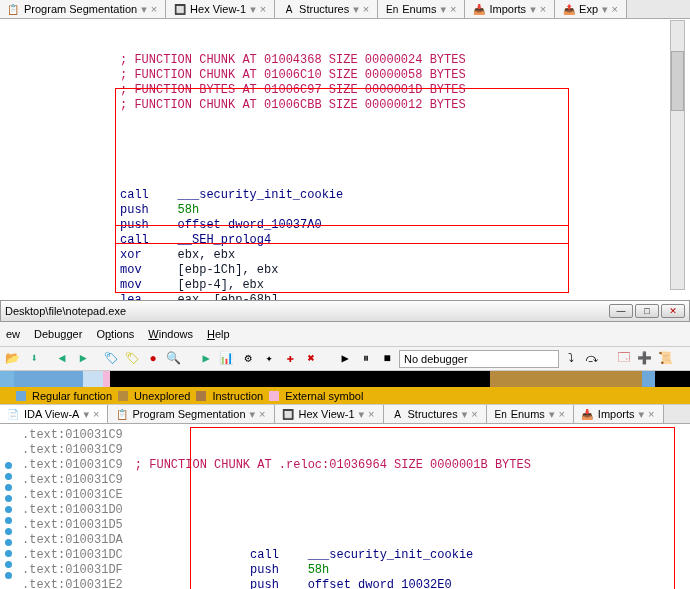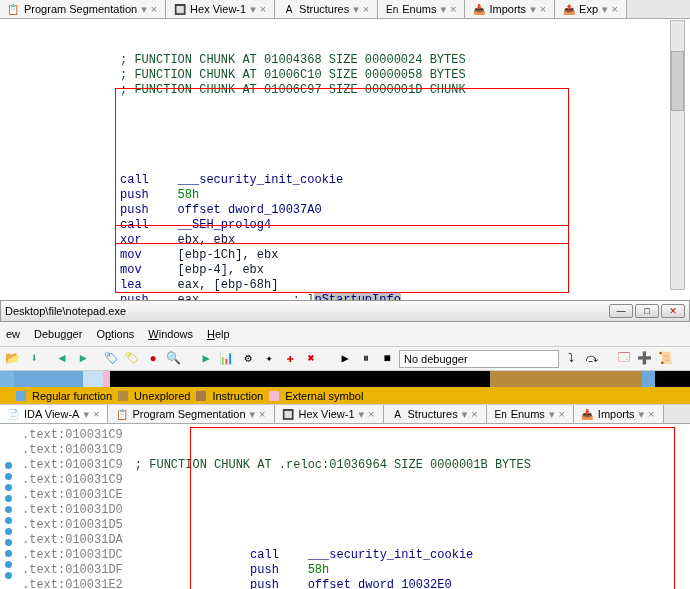--- a/index.html
+++ b/index.html
@@ -43,21 +43,21 @@
   line-height: 15px;
   padding: 4px 0;
   white-space: pre;
   background: #fff;
 }
 .line { display: block; }
 .mnem { color: #000080; font-weight: normal; }
 .op-imm { color: #008000; }
 .op-name { color: #000080; }
 .op-reg { color: #0f172a; }
-.comment { color: #14532d; }
+.comment { color: #be185d; }
 .red-box {
   border: 1px solid red;
   position: absolute;
 }
 .hilite { background: #c0c0c0; color: #000080; }
 .panel-top {
   position: relative;
   height: 300px;
 }
 .panel-bottom {
@@ -217,21 +217,21 @@
       </div>
       <div class="tab">
         <span class="tab-icon">📤</span>
         <span>Exp</span> 
         <span style="color:#888">▾</span> 
         <span style="color:#888">×</span>
       </div>
     </div>
 
   <div class="disasm" style="padding-left:120px">
-    <div id="chunks"><span class="line comment">; FUNCTION CHUNK AT 01004368 SIZE 00000024 BYTES</span><span class="line comment">; FUNCTION CHUNK AT 01006C10 SIZE 00000058 BYTES</span><span class="line comment">; FUNCTION CHUNK AT 01006C97 SIZE 0000001D CHUNK</span></div>
+    <div id="chunks"><span class="line comment">; FUNCTION CHUNK AT 01004368 SIZE 00000024 BYTES</span><span class="line comment">; FUNCTION CHUNK AT 01006C10 SIZE 00000058 BYTES</span><span class="line comment">; FUNCTION BYTES AT 01006C97 SIZE 0000001D BYTES</span><span class="line comment">; FUNCTION CHUNK AT 01006CBB SIZE 00000012 BYTES</span></div>
     <div class="line">&nbsp;</div>
     <div id="asm1"><span class="line"><span class="mnem">call    </span><span class="op-name">___security_init_cookie</span></span><span class="line"><span class="mnem">push    </span><span class="op-imm">58h</span></span><span class="line"><span class="mnem">push    </span><span class="op-name">offset dword_10037A0</span></span><span class="line"><span class="mnem">call    </span><span class="op-name">__SEH_prolog4</span></span><span class="line"><span class="mnem">xor     </span><span class="op-reg">ebx, ebx</span></span><span class="line"><span class="mnem">mov     </span><span class="op-reg">[ebp-1Ch], ebx</span></span><span class="line"><span class="mnem">mov     </span><span class="op-reg">[ebp-4], ebx</span></span><span class="line"><span class="mnem">lea     </span><span class="op-reg">eax, [ebp-68h]</span></span><span class="line"><span class="mnem">push    </span><span class="op-reg">eax</span><span class="comment">             ; l</span><span class="hilite">pStartupInfo</span></span><span class="line"><span class="mnem">call    </span><span class="op-name">ds:</span><span class="op-name" style="text-decoration:underline">__imp__GetStartupInfoA@4</span><span class="comment"> ; GetStartupInfoA(x)</span></span><span class="line"><span class="mnem">mov     </span><span class="op-reg">dword ptr [ebp-</span><span class="op-imm">4</span><span class="op-reg">], </span><span class="op-imm">0FFFFFFFEh</span></span></div>
   </div>
 
   <div class="red-box" style="left:115px; top:88px; width:454px; height:205px;"></div>
   <div class="red-box" style="left:115px; top:225px; width:454px; height:19px;"></div>
 
   <div class="scroll-v">
     <div class="scroll-thumb" style="top:30px;height:60px"></div>
   </div>

